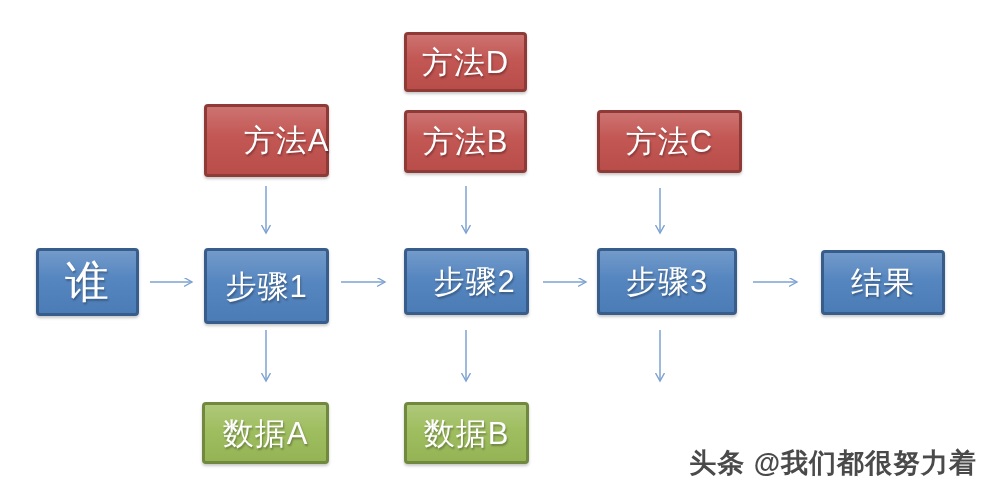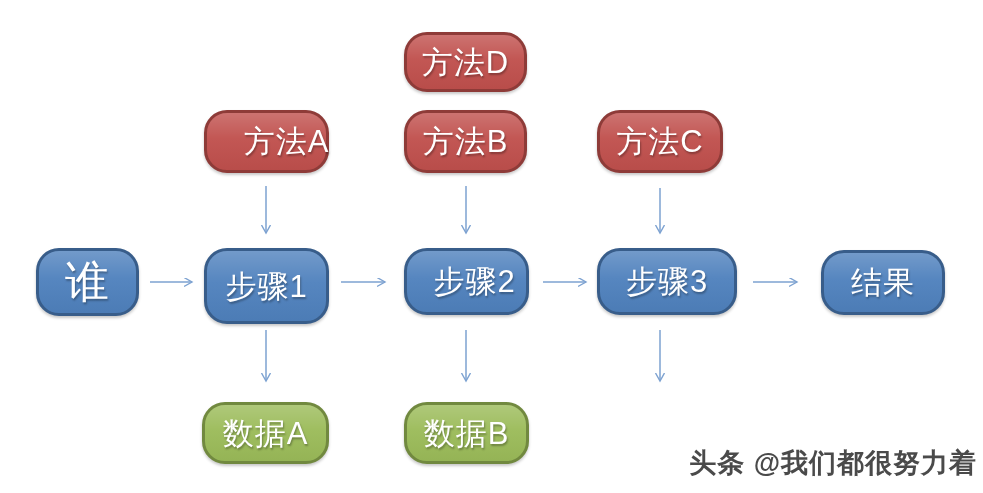--- a/index.html
+++ b/index.html
@@ -13,21 +13,21 @@
     width: 983px;
     height: 493px;
     background: #ffffff;
     overflow: hidden;
   }
   .node {
     position: absolute;
     display: flex;
     align-items: center;
     justify-content: center;
-    border-radius: 23px;
+    border-radius: 4px;
     box-sizing: border-box;
     box-shadow: 0 2px 3px rgba(0,0,0,0.22);
     background-image: linear-gradient(180deg, rgba(255,255,255,0.20) 0%, rgba(255,255,255,0.04) 45%, rgba(0,0,0,0.04) 100%);
   }
   .node .node-label {
     color: #ffffff;
     font-size: 31px;
     letter-spacing: 1px;
     text-shadow: 1px 2px 2px rgba(0,0,0,0.30);
     white-space: nowrap;
@@ -97,27 +97,27 @@
       <line x1="660" y1="188" x2="660" y2="233" marker-end="url(#openArrow)"></line>
       <line x1="266" y1="330" x2="266" y2="381" marker-end="url(#openArrow)"></line>
       <line x1="466" y1="330" x2="466" y2="381" marker-end="url(#openArrow)"></line>
       <line x1="660" y1="330" x2="660" y2="381" marker-end="url(#openArrow)"></line>
     </g>
   </svg>
 
   <div class="node method" style="left:404px; top:32px;  width:123px; height:60px;">
     <span class="node-label">方法D</span>
   </div>
-  <div class="node method" style="left:204px; top:110px; width:125px; height:63px;padding-left:40px;">
+  <div class="node method" style="left:204px; top:104px; width:125px; height:73px;padding-left:40px;">
     <span class="node-label">方法A</span>
   </div>
   <div class="node method" style="left:404px; top:110px; width:123px; height:63px;">
     <span class="node-label">方法B</span>
   </div>
-  <div class="node method" style="left:597px; top:110px; width:126px; height:63px;">
+  <div class="node method" style="left:597px; top:110px; width:145px; height:63px;">
     <span class="node-label">方法C</span>
   </div>
 
   <div class="node step subject" style="left:36px; top:248px; width:103px; height:68px;">
     <span class="node-label">谁</span>
   </div>
   <div class="node step" style="left:204px; top:248px; width:125px; height:76px;">
     <span class="node-label">步骤1</span>
   </div>
   <div class="node step" style="left:404px; top:248px; width:125px; height:67px;padding-left:16px;">

